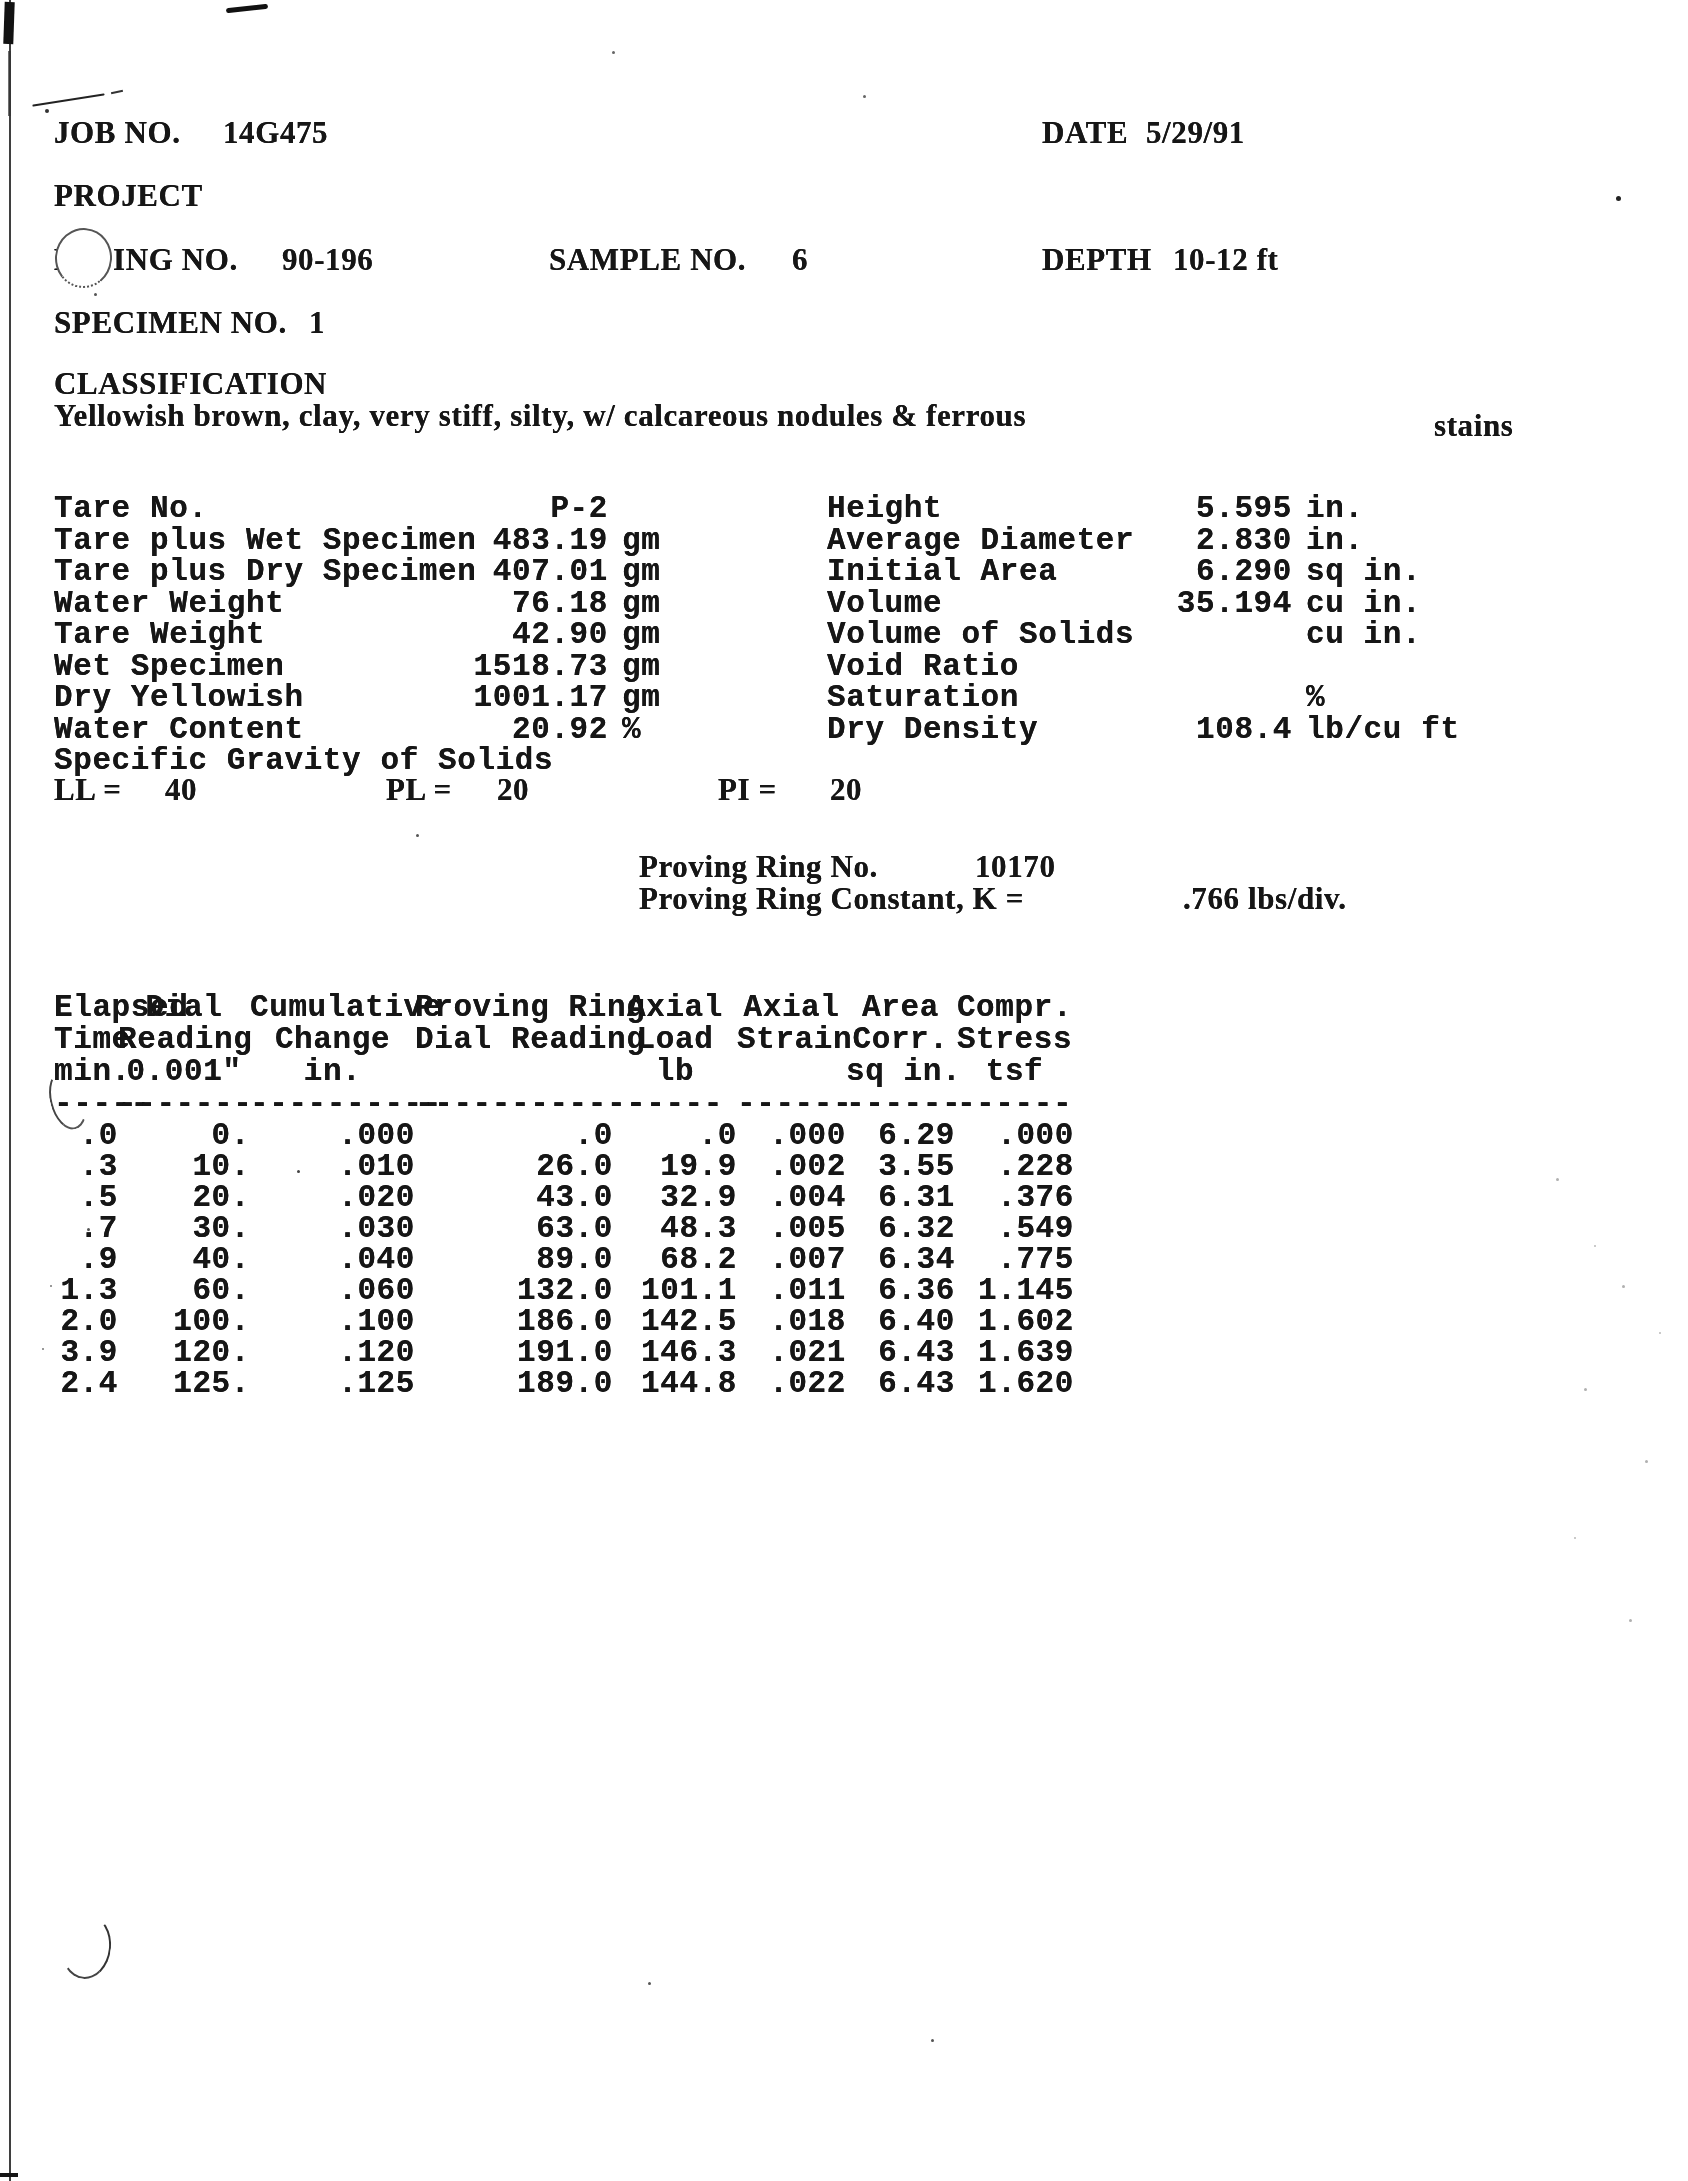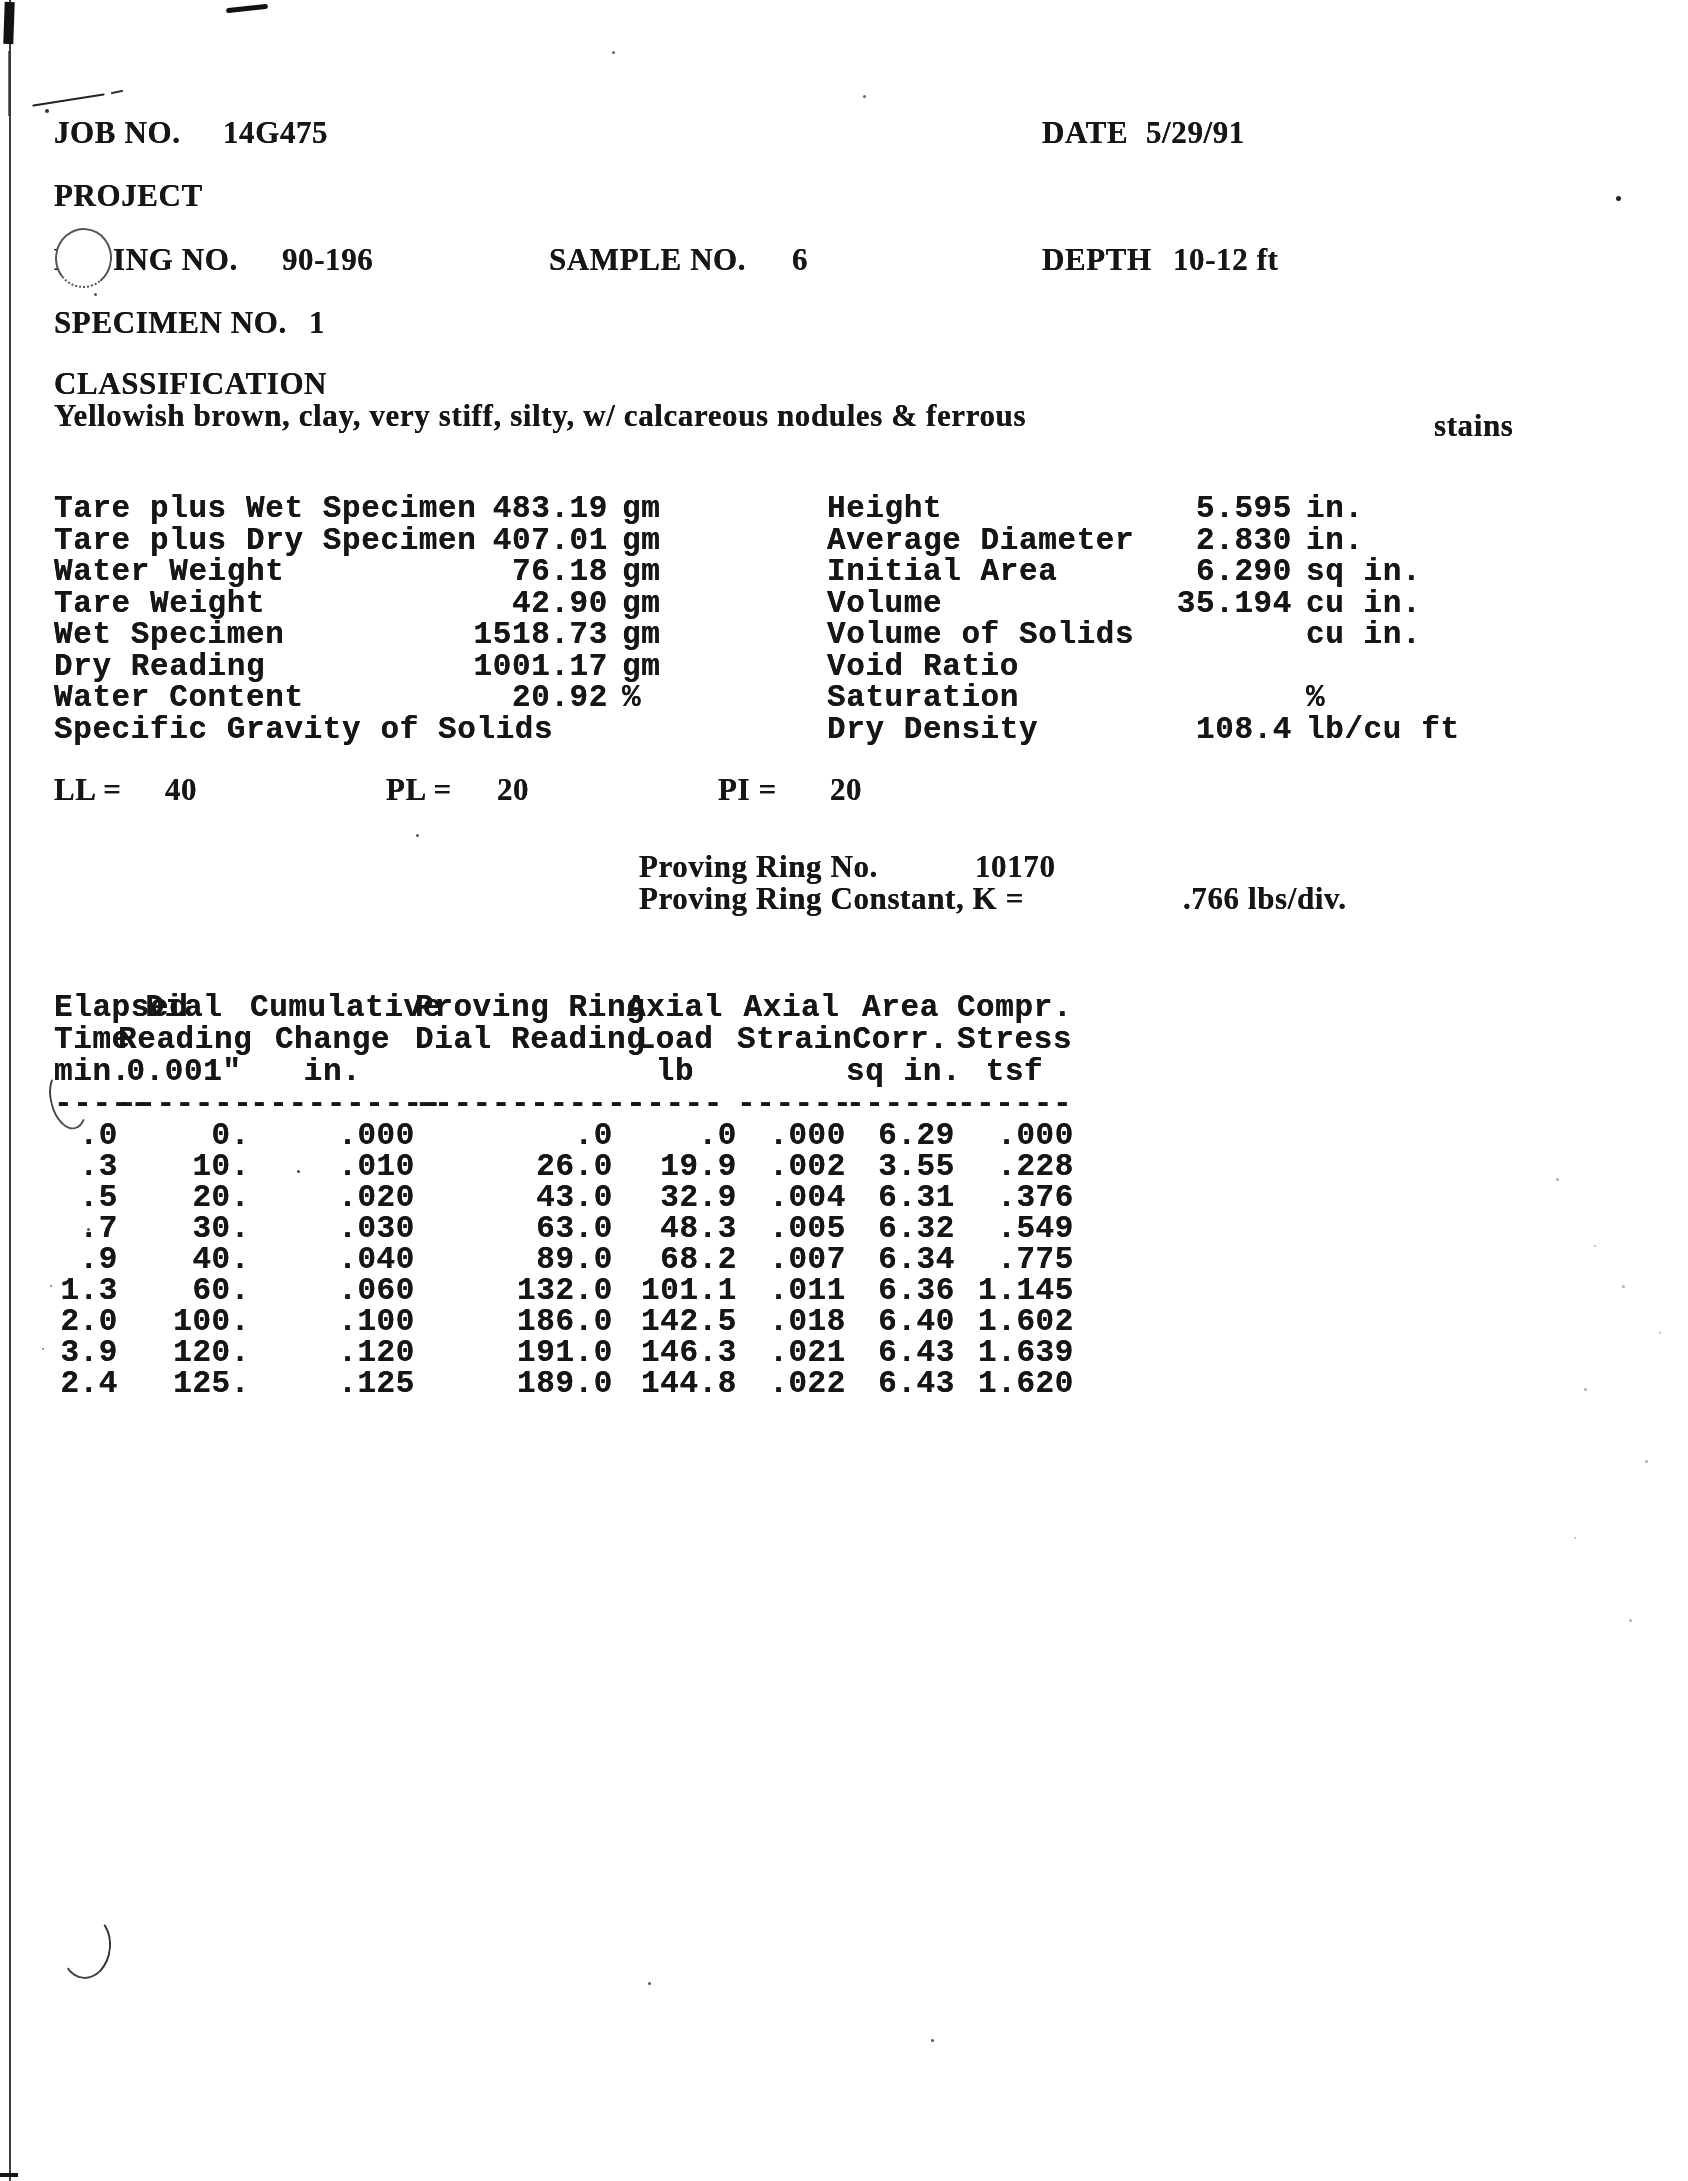--- a/index.html
+++ b/index.html
@@ -68,20 +68,25 @@
 
   <div class="t" style="left:54px; top:307px">SPECIMEN NO.</div>
   <div class="t" style="left:309px; top:307px">1</div>
 
   <div class="t" style="left:54px; top:368px">CLASSIFICATION</div>
   <div class="t" style="left:54px; top:400px">Yellowish brown, clay, very stiff, silty, w/ calcareous nodules &amp; ferrous</div>
   <div class="t" style="left:1434px; top:410px">stains</div>
 
   <div class="specblock" style="left:54px; top:491px; width:792px">
 
+      <div class="sprow leftgrid">
+        <span class="lbl">Tare No.</span>
+        <span class="val">P-2</span>
+        <span class="unit"></span>
+      </div>
 
       <div class="sprow leftgrid">
         <span class="lbl">Tare plus Wet Specimen</span>
         <span class="val">483.19</span>
         <span class="unit">gm</span>
       </div>
 
       <div class="sprow leftgrid">
         <span class="lbl">Tare plus Dry Specimen</span>
         <span class="val">407.01</span>
@@ -100,21 +105,21 @@
         <span class="unit">gm</span>
       </div>
 
       <div class="sprow leftgrid">
         <span class="lbl">Wet Specimen</span>
         <span class="val">1518.73</span>
         <span class="unit">gm</span>
       </div>
 
       <div class="sprow leftgrid">
-        <span class="lbl">Dry Reading</span>
+        <span class="lbl">Dry Yellowish</span>
         <span class="val">1001.17</span>
         <span class="unit">gm</span>
       </div>
 
       <div class="sprow leftgrid">
         <span class="lbl">Water Content</span>
         <span class="val">20.92</span>
         <span class="unit">%</span>
       </div>
 

